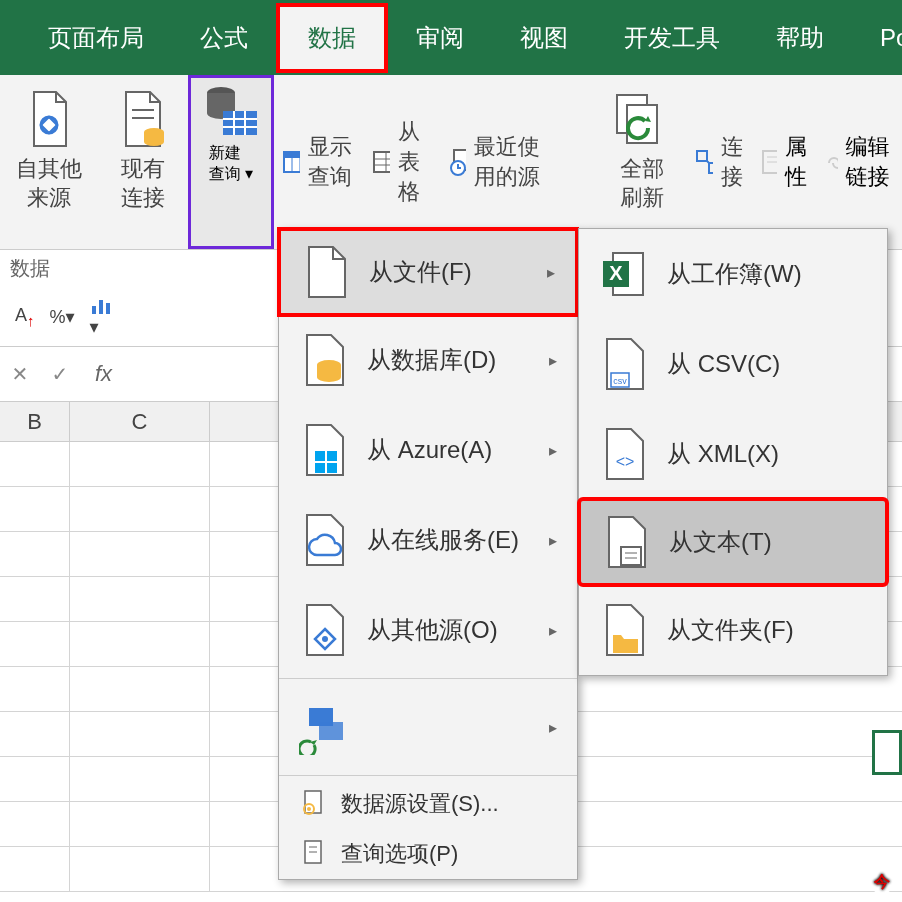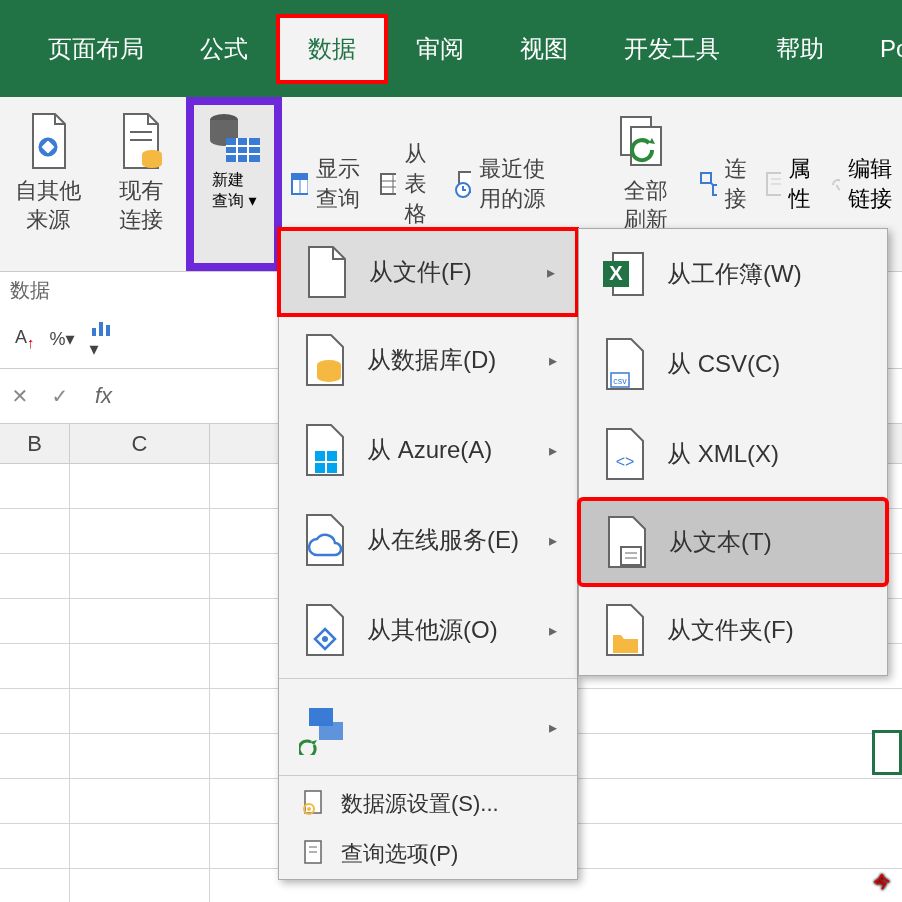--- a/index.html
+++ b/index.html
@@ -1,33 +1,33 @@
 <!DOCTYPE html>
 <html><head>
 <meta charset="utf-8">
 <style>
 * { margin: 0; padding: 0; box-sizing: border-box; font-family: "Microsoft YaHei", "Segoe UI", sans-serif; }
 body { width: 902px; height: 902px; background: #fff; overflow: hidden; }
 
-.titlebar { background: #217346; height: 97px; display: flex; align-items: center; padding: 0 20px; }
+.titlebar { background: #217346; height: 75px; display: flex; align-items: center; padding: 0 20px; }
 .tab { color: #fff; font-size: 24px; padding: 15px 28px; cursor: pointer; white-space: nowrap; }
 .tab.active { background: #f3f3f3; color: #217346; }
 .tab.highlight { border: 4px solid #ff0000; }
 
 .ribbon { background: #f3f3f3; height: 175px; display: flex; position: relative; border-bottom: 1px solid #ccc; }
 .rgroup { padding: 10px 5px 5px 5px; display: flex; flex-direction: column; align-items: center; }
 .bigbtn { display: flex; flex-direction: column; align-items: center; padding: 5px 10px; cursor: pointer; }
 .bigbtn .label { font-size: 22px; color: #444; text-align: center; line-height: 1.3; margin-top: 5px; }
 .iconbox { width: 60px; height: 60px; display: flex; align-items: center; justify-content: center; }
 .smallbtns { display: flex; flex-direction: row; gap: 8px; padding: 10px 8px; }
 .smallbtn { display: flex; align-items: center; gap: 8px; font-size: 22px; color: #444; cursor: pointer; }
 .smallbtn.disabled { color: #000000; }
 .group-label { font-size: 20px; color: #666; padding: 5px 10px; }
 
-.newquery-box { border: 8px solid #6d28d9; background: #e8e8e8; padding: 5px 10px; display: flex; flex-direction: column; align-items: center; }
+.newquery-box { border: 3px solid #6d28d9; background: #e8e8e8; padding: 5px 10px; display: flex; flex-direction: column; align-items: center; }
 
 .qat { display: flex; align-items: center; gap: 15px; padding: 10px 15px; border-bottom: 1px solid #ccc; height: 60px; }
 .qat-item { font-size: 18px; color: #444; cursor: pointer; }
 
 .formula-bar { display: flex; align-items: center; height: 55px; border-bottom: 1px solid #ccc; }
 .fb-btn { width: 40px; text-align: center; font-size: 20px; color: #888; cursor: pointer; }
 .fx { font-style: italic; font-size: 22px; color: #666; padding: 0 15px; }
 
 .sheet { position: relative; }
 .col-headers { display: flex; height: 40px; background: #f0f0f0; border-bottom: 1px solid #ccc; }

